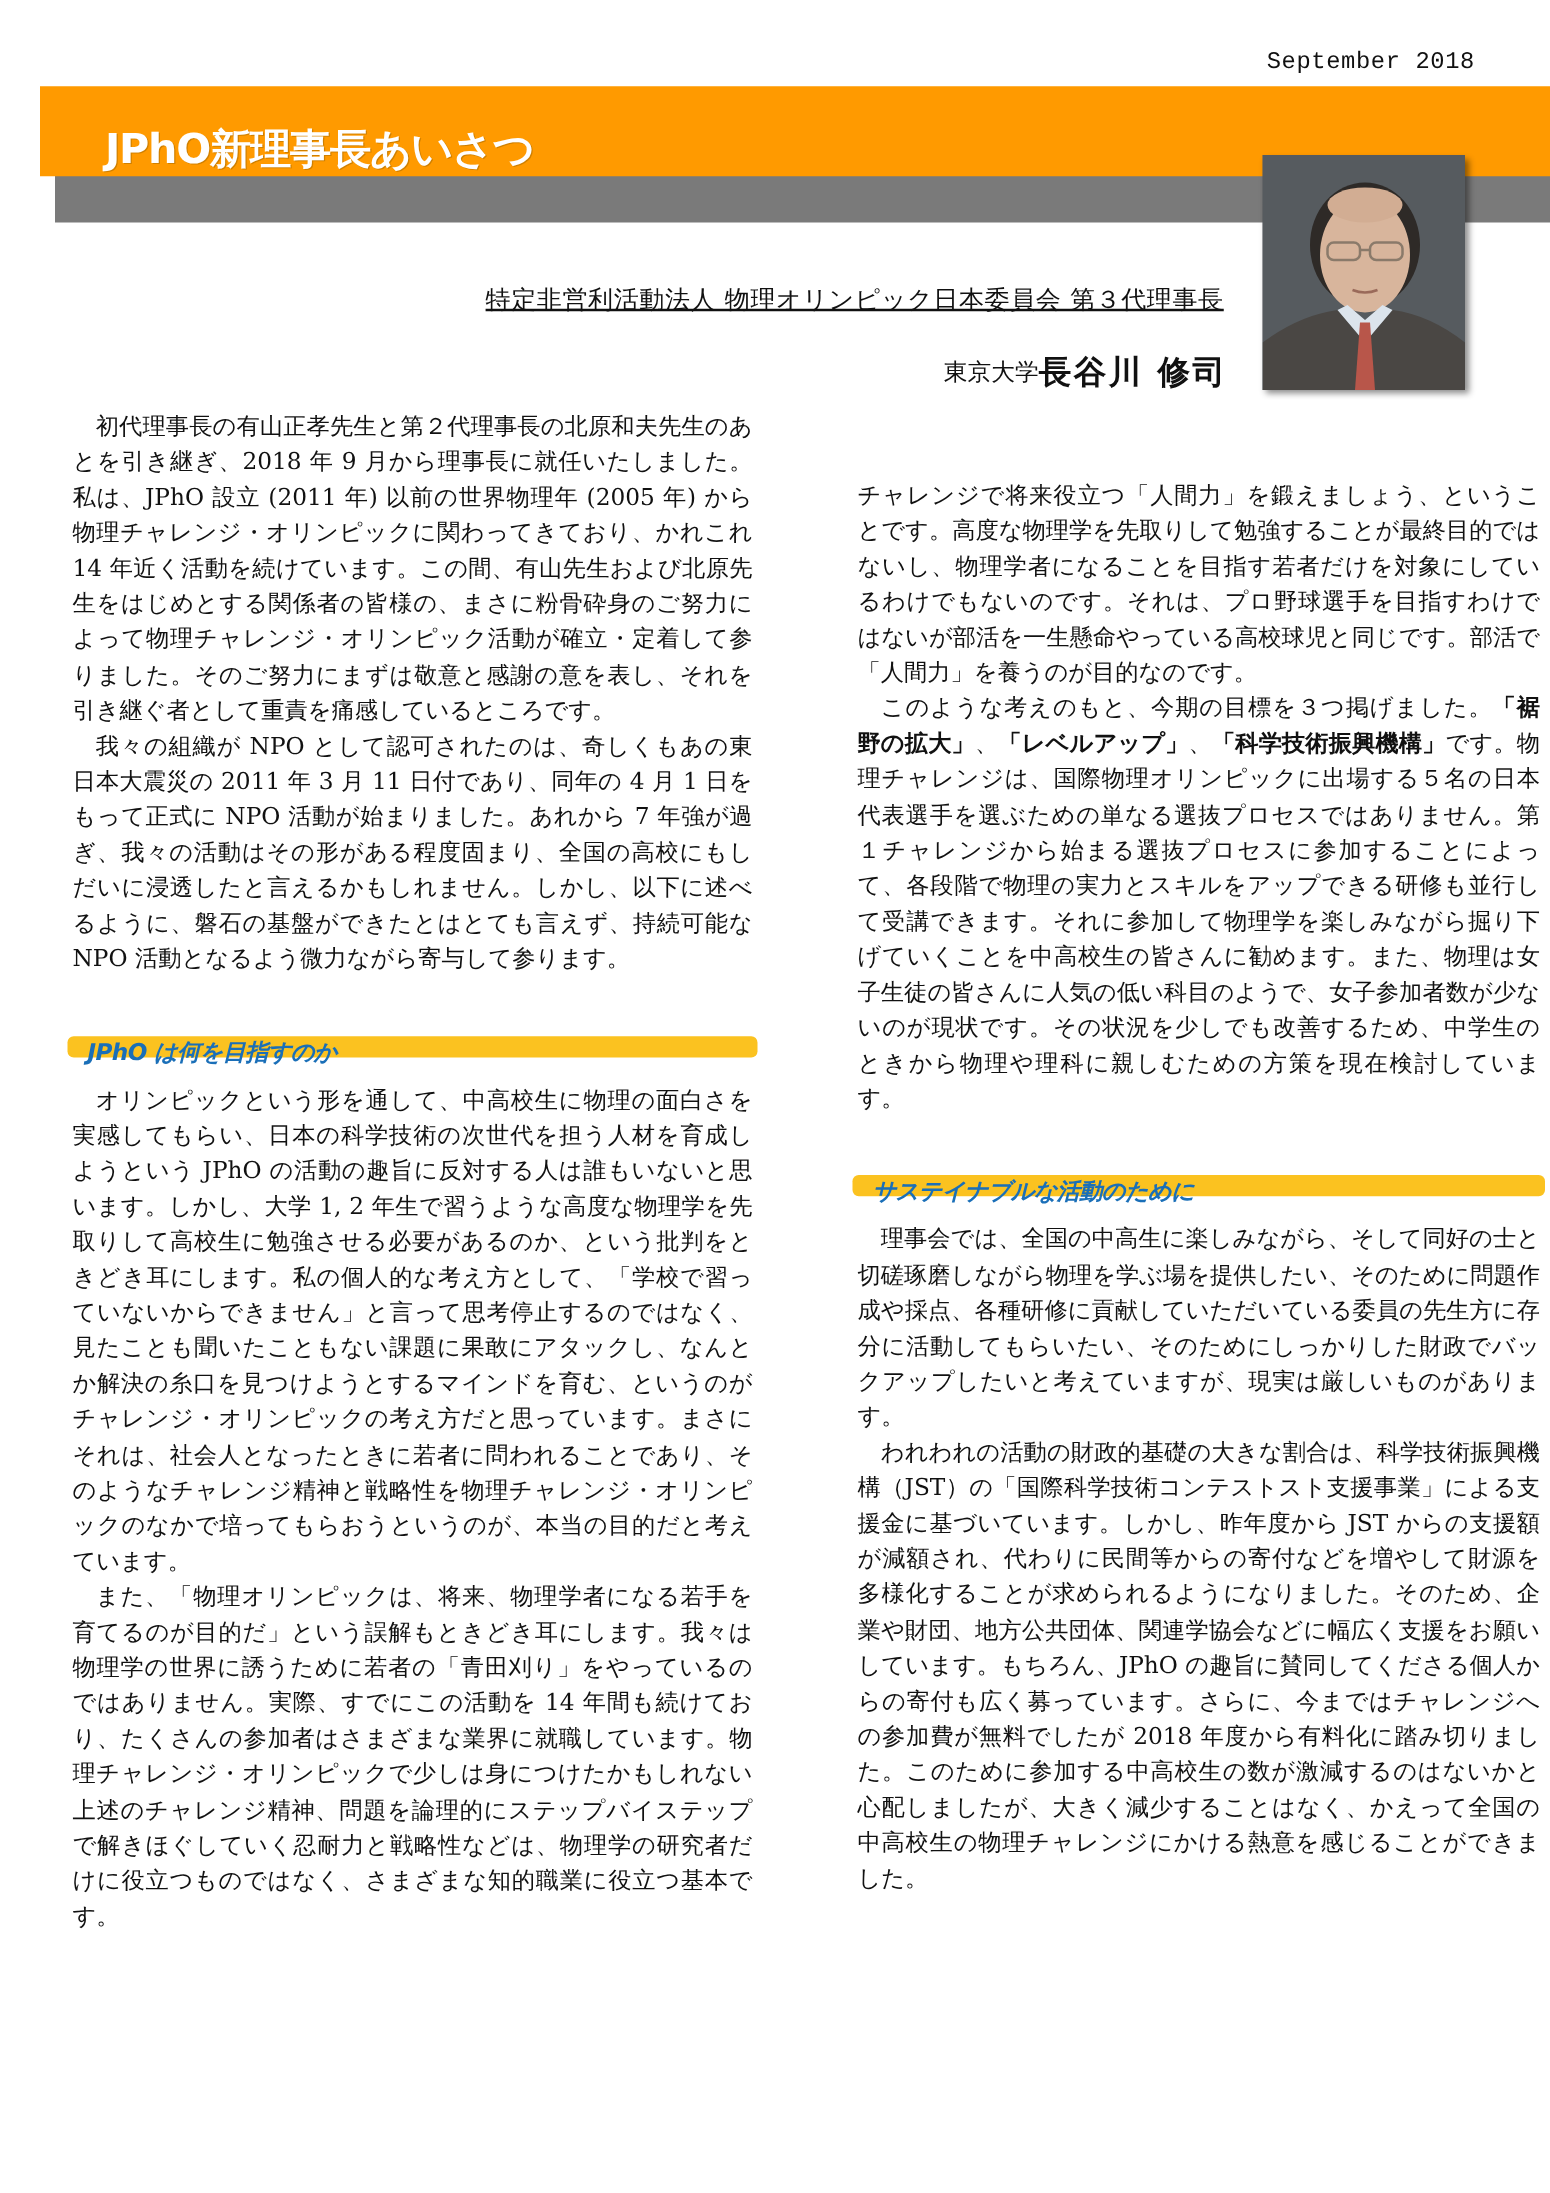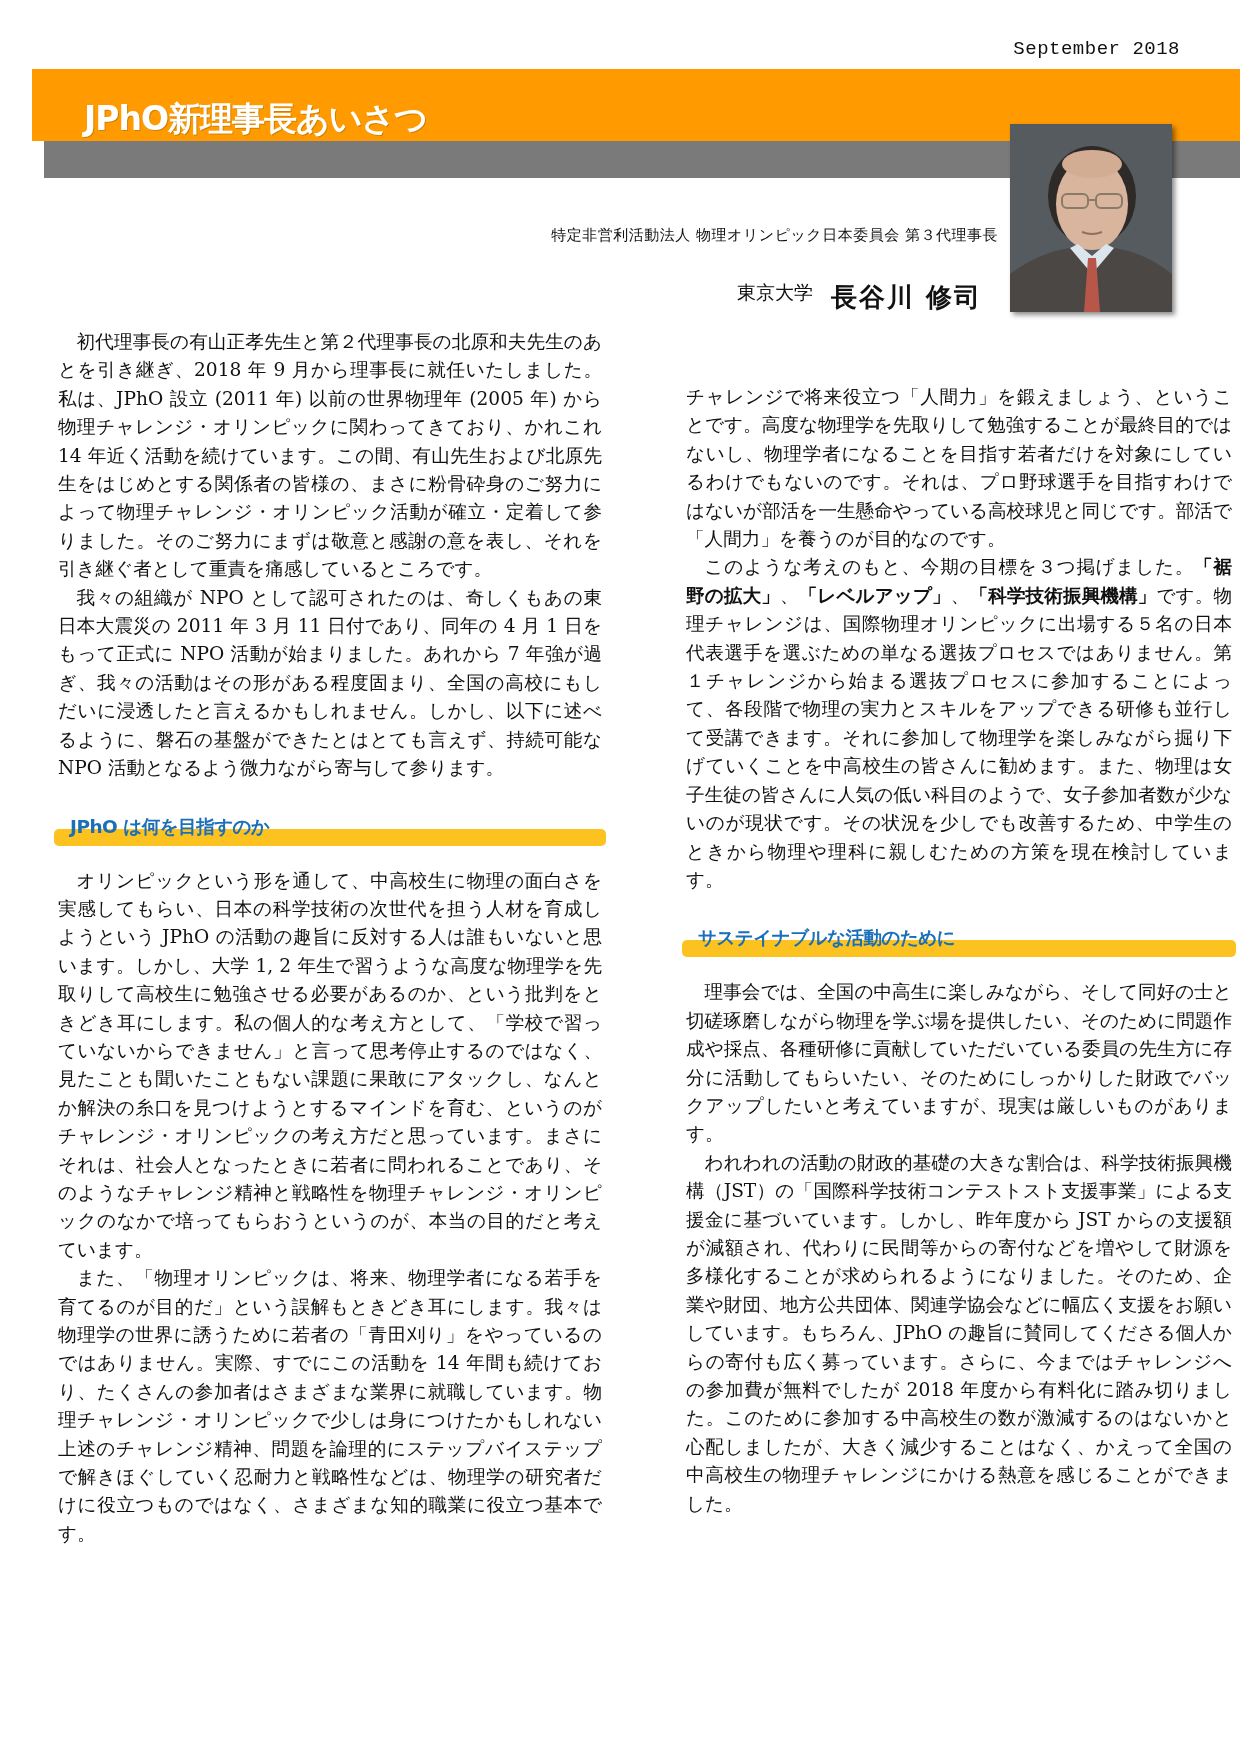--- a/index.html
+++ b/index.html
@@ -8,34 +8,34 @@
   .date { position: absolute; top: 38px; right: 60px; font-size: 19px;
           font-family: Liberation Mono, monospace; letter-spacing: 0.5px; }
   .banner-shadow { position: absolute; left: 44px; top: 82px; width: 1198px; height: 96px; background: #7a7a7a; }
   .banner { position: absolute; left: 32px; top: 69px; width: 1178px; height: 72px; background: #ff9a00; padding-left: 36px; }
   .banner-title { position: absolute; left: 52px; top: 28px; font-size: 33px; font-weight: bold;
                   color: #ffffff; font-family: "DejaVu Sans", sans-serif; letter-spacing: -1px;
                   text-shadow: 1px 1px 0 rgba(120,80,0,0.35); }
   .photo { position: absolute; left: 1010px; top: 124px; width: 162px; height: 188px;
            background: linear-gradient(#5c6165, #4a4f53); box-shadow: 3px 3px 5px rgba(0,0,0,0.45); overflow: hidden; }
   .photo svg { display: block; }
-  .affil { position: absolute; right: 242px; top: 226px; font-size: 15px; letter-spacing: 0.5px; }
-  .name-line { position: absolute; right: 258px; top: 280px; display: flex; align-items: flex-start; gap: 18px; }
+  .affil { position: absolute; right: 261px; top: 226px; font-size: 20px; letter-spacing: 0.5px; text-decoration: underline; }
+  .name-line { position: absolute; right: 258px; top: 280px; display: flex; align-items: center; }
   .name-line .uni { font-size: 19px; }
   .name-line .name { font-size: 26px; letter-spacing: 2px; font-weight: bold; }
   .col { position: absolute; font-size: 18.6px; line-height: 28.4px; text-align: justify; }
   .col p { margin: 0; text-indent: 1em; }
   .col p.noindent { text-indent: 0; }
   .col-left { left: 58px; top: 328px; width: 544px; }
   .col-right { left: 640px; top: 383px; width: 546px; margin-left: 46px; }
   .section-head { position: relative; height: 44px; margin: 22px 0 18px 0; }
   .section-head .bar { position: absolute; left: -4px; right: -4px; top: 24px; height: 17px;
                        background: #fbc220; border-radius: 5px; }
-  .section-head .label { position: absolute; left: 12px; top: 8px; font-family: "DejaVu Sans", sans-serif;
-                         font-weight: bold; font-size: 18.5px; color: #1a6fb8; letter-spacing: -0.5px; }
+  .section-head .label { position: absolute; left: 12px; top: 24px; font-family: "DejaVu Sans", sans-serif;
+                         font-weight: bold; font-size: 18.5px; color: #1a6fb8; letter-spacing: -0.5px; font-style: italic; }
   b { font-weight: bold; }
 </style>
 </head>
 <body>
 
 <div class="date">September 2018</div>
 
 <div class="banner-shadow"></div>
 <div class="banner">
   <div class="banner-title">JPhO新理事長あいさつ</div>

